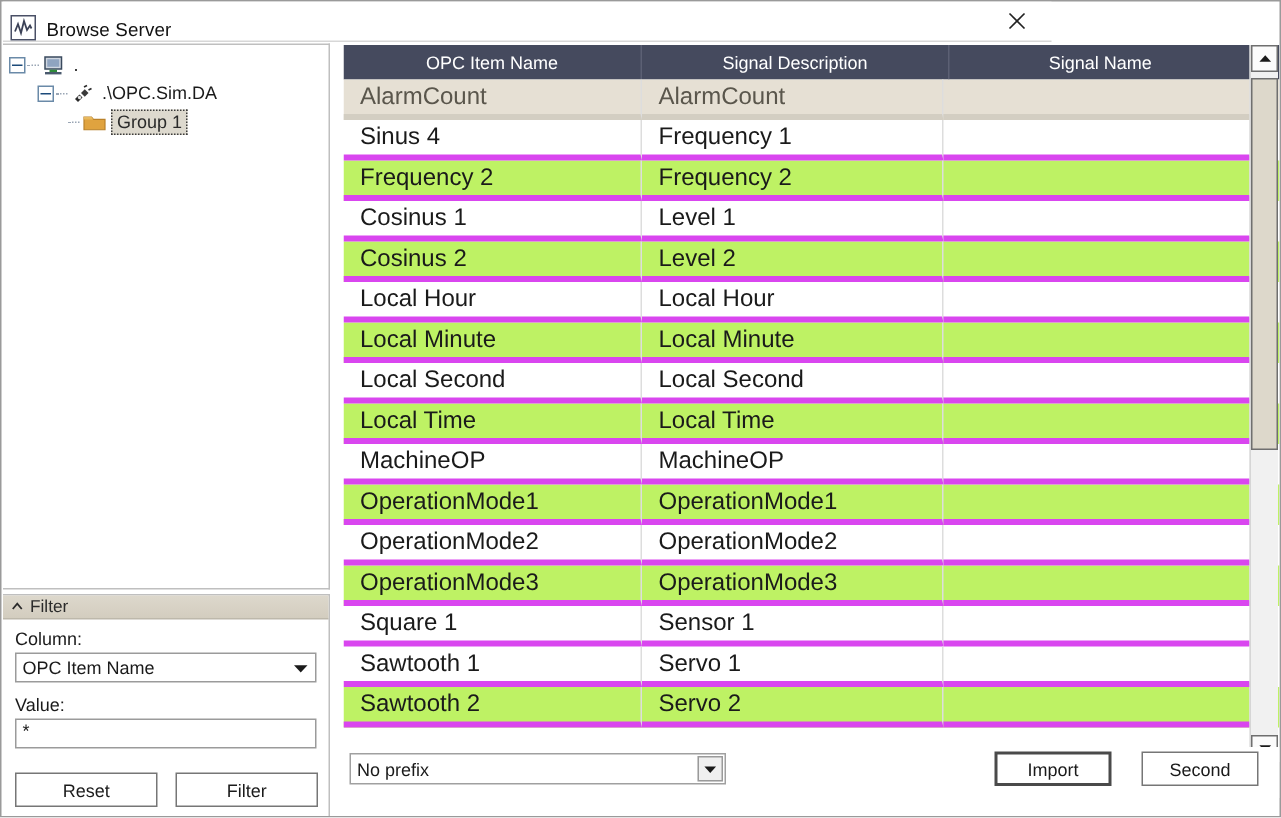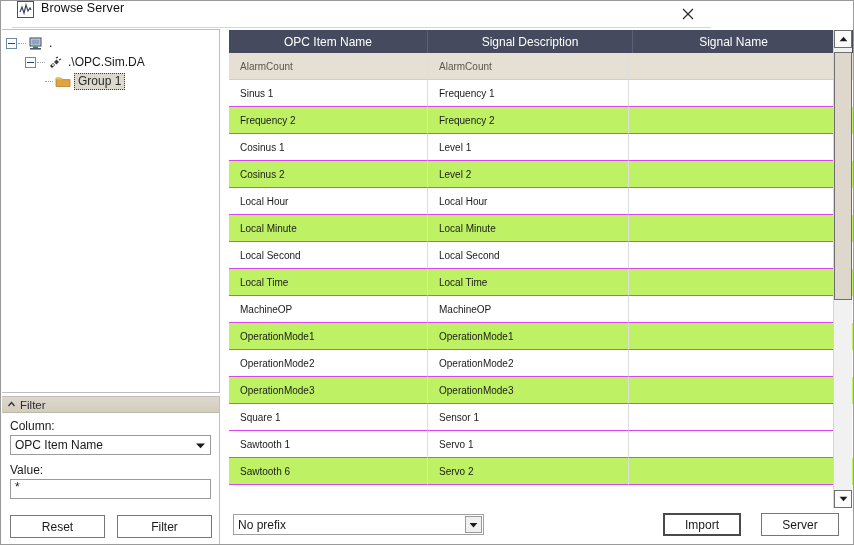--- a/index.html
+++ b/index.html
@@ -15,25 +15,25 @@
   #app {
     position: relative;
     width: 854px; height: 545px;
     background: #ffffff;
     border: 1px solid #9a9a9a;
     overflow: hidden;
   }
 
   
   .titlebar {
-    position: absolute; left: 11px; top: 0;
+    position: absolute; left: 1px; top: 0;
     width: 699px; height: 27px;
     background: #ffffff;
     border-bottom: 1px solid #d7d7d7;
-    display: flex; align-items: flex-start;
+    display: flex; align-items: flex-end;
   }
   .app-icon {
     width: 17px; height: 17px;
     margin-left: 5px; margin-right: 7px;
     border: 1px solid #4a5066;
     background: #ffffff;
     display: flex; align-items: center; justify-content: center;
     flex: 0 0 auto;
   }
   .app-icon svg { display: block; }
@@ -210,24 +210,24 @@
   .col2 { width: 205px; flex: 0 0 205px; }
 
   .grid-body { position: relative; }
   .grow { display: flex; height: 27px; }
   .grow.odd  { background: #ffffff; }
   .grow.even { background: #bef264; }
   .grow.selected { background: #e6e0d4; }
   .gc {
     display: flex; align-items: center;
     padding-left: 11px;
-    font-size: 10px;
+    font-size: 16px;
     color: #1a1a1a;
     border-right: 1px solid #dddddd;
-    border-bottom: 1px solid #d946ef;
+    border-bottom: 4px solid #d946ef;
     overflow: hidden;
     white-space: nowrap;
     cursor: default;
   }
   .grow.selected .gc { color: #5a564c; border-bottom-color: #d3cec2; }
   .gc:last-child { border-right: 1px solid #dddddd; }
 
   
   .vscroll {
     position: absolute; right: 1px; top: 29px;
@@ -249,21 +249,21 @@
   .sb-thumb {
     position: absolute; left: 0; top: 22px;
     width: 18px; height: 248px;
     background: #ddd8cb;
     border: 1px solid #6f6f6f;
     cursor: default;
   }
 
   
   .bottom-bar {
-    position: absolute; left: 228px; top: 509px;
+    position: absolute; left: 228px; top: 497px;
     width: 624px; height: 34px;
     background: #ffffff;
   }
   .prefix-combo {
     position: absolute; left: 4px; top: 4px;
     width: 251px; height: 21px;
     border: 1px solid #a0a0a0;
     background: #ffffff;
     display: flex; align-items: center;
     padding-left: 4px;
@@ -385,21 +385,21 @@
       <div class="gh-cell col2">Signal Description</div>
       <div class="gh-cell col1">Signal Name</div>
     </div>
     <div class="grid-body" id="grid-body">
         <div class="grow selected">
           <div class="gc col0">AlarmCount</div>
           <div class="gc col1">AlarmCount</div>
           <div class="gc col2"></div>
         </div>
         <div class="grow odd">
-          <div class="gc col0">Sinus 1</div>
+          <div class="gc col0">Sinus 4</div>
           <div class="gc col1">Frequency 1</div>
           <div class="gc col2"></div>
         </div>
         <div class="grow even">
           <div class="gc col0">Frequency 2</div>
           <div class="gc col1">Frequency 2</div>
           <div class="gc col2"></div>
         </div>
         <div class="grow odd">
           <div class="gc col0">Cosinus 1</div>
@@ -455,21 +455,21 @@
           <div class="gc col0">Square 1</div>
           <div class="gc col1">Sensor 1</div>
           <div class="gc col2"></div>
         </div>
         <div class="grow odd">
           <div class="gc col0">Sawtooth 1</div>
           <div class="gc col1">Servo 1</div>
           <div class="gc col2"></div>
         </div>
         <div class="grow even">
-          <div class="gc col0">Sawtooth 6</div>
+          <div class="gc col0">Sawtooth 2</div>
           <div class="gc col1">Servo 2</div>
           <div class="gc col2"></div>
         </div>
       </div>
   </div>
 
   <div class="vscroll">
     <div class="sb-btn up">
       <svg width="9" height="6" viewBox="0 0 9 6">
           <polygon points="4.5,0.8 8.4,5.2 0.6,5.2" fill="#1a1a1a"></polygon>
@@ -487,17 +487,17 @@
     <div class="prefix-combo">
       <span>No prefix</span>
       <span class="dd">
         <svg width="9" height="6" viewBox="0 0 9 6">
             <polygon points="0.6,1 8.4,1 4.5,5.4" fill="#1a1a1a"></polygon>
           </svg>
       </span>
     </div>
     <div class="bottom-buttons">
       <div class="btn default">Import</div>
-      <div class="btn">Server</div>
+      <div class="btn">Second</div>
     </div>
   </div>
 
 </div>
 
 </body></html>

